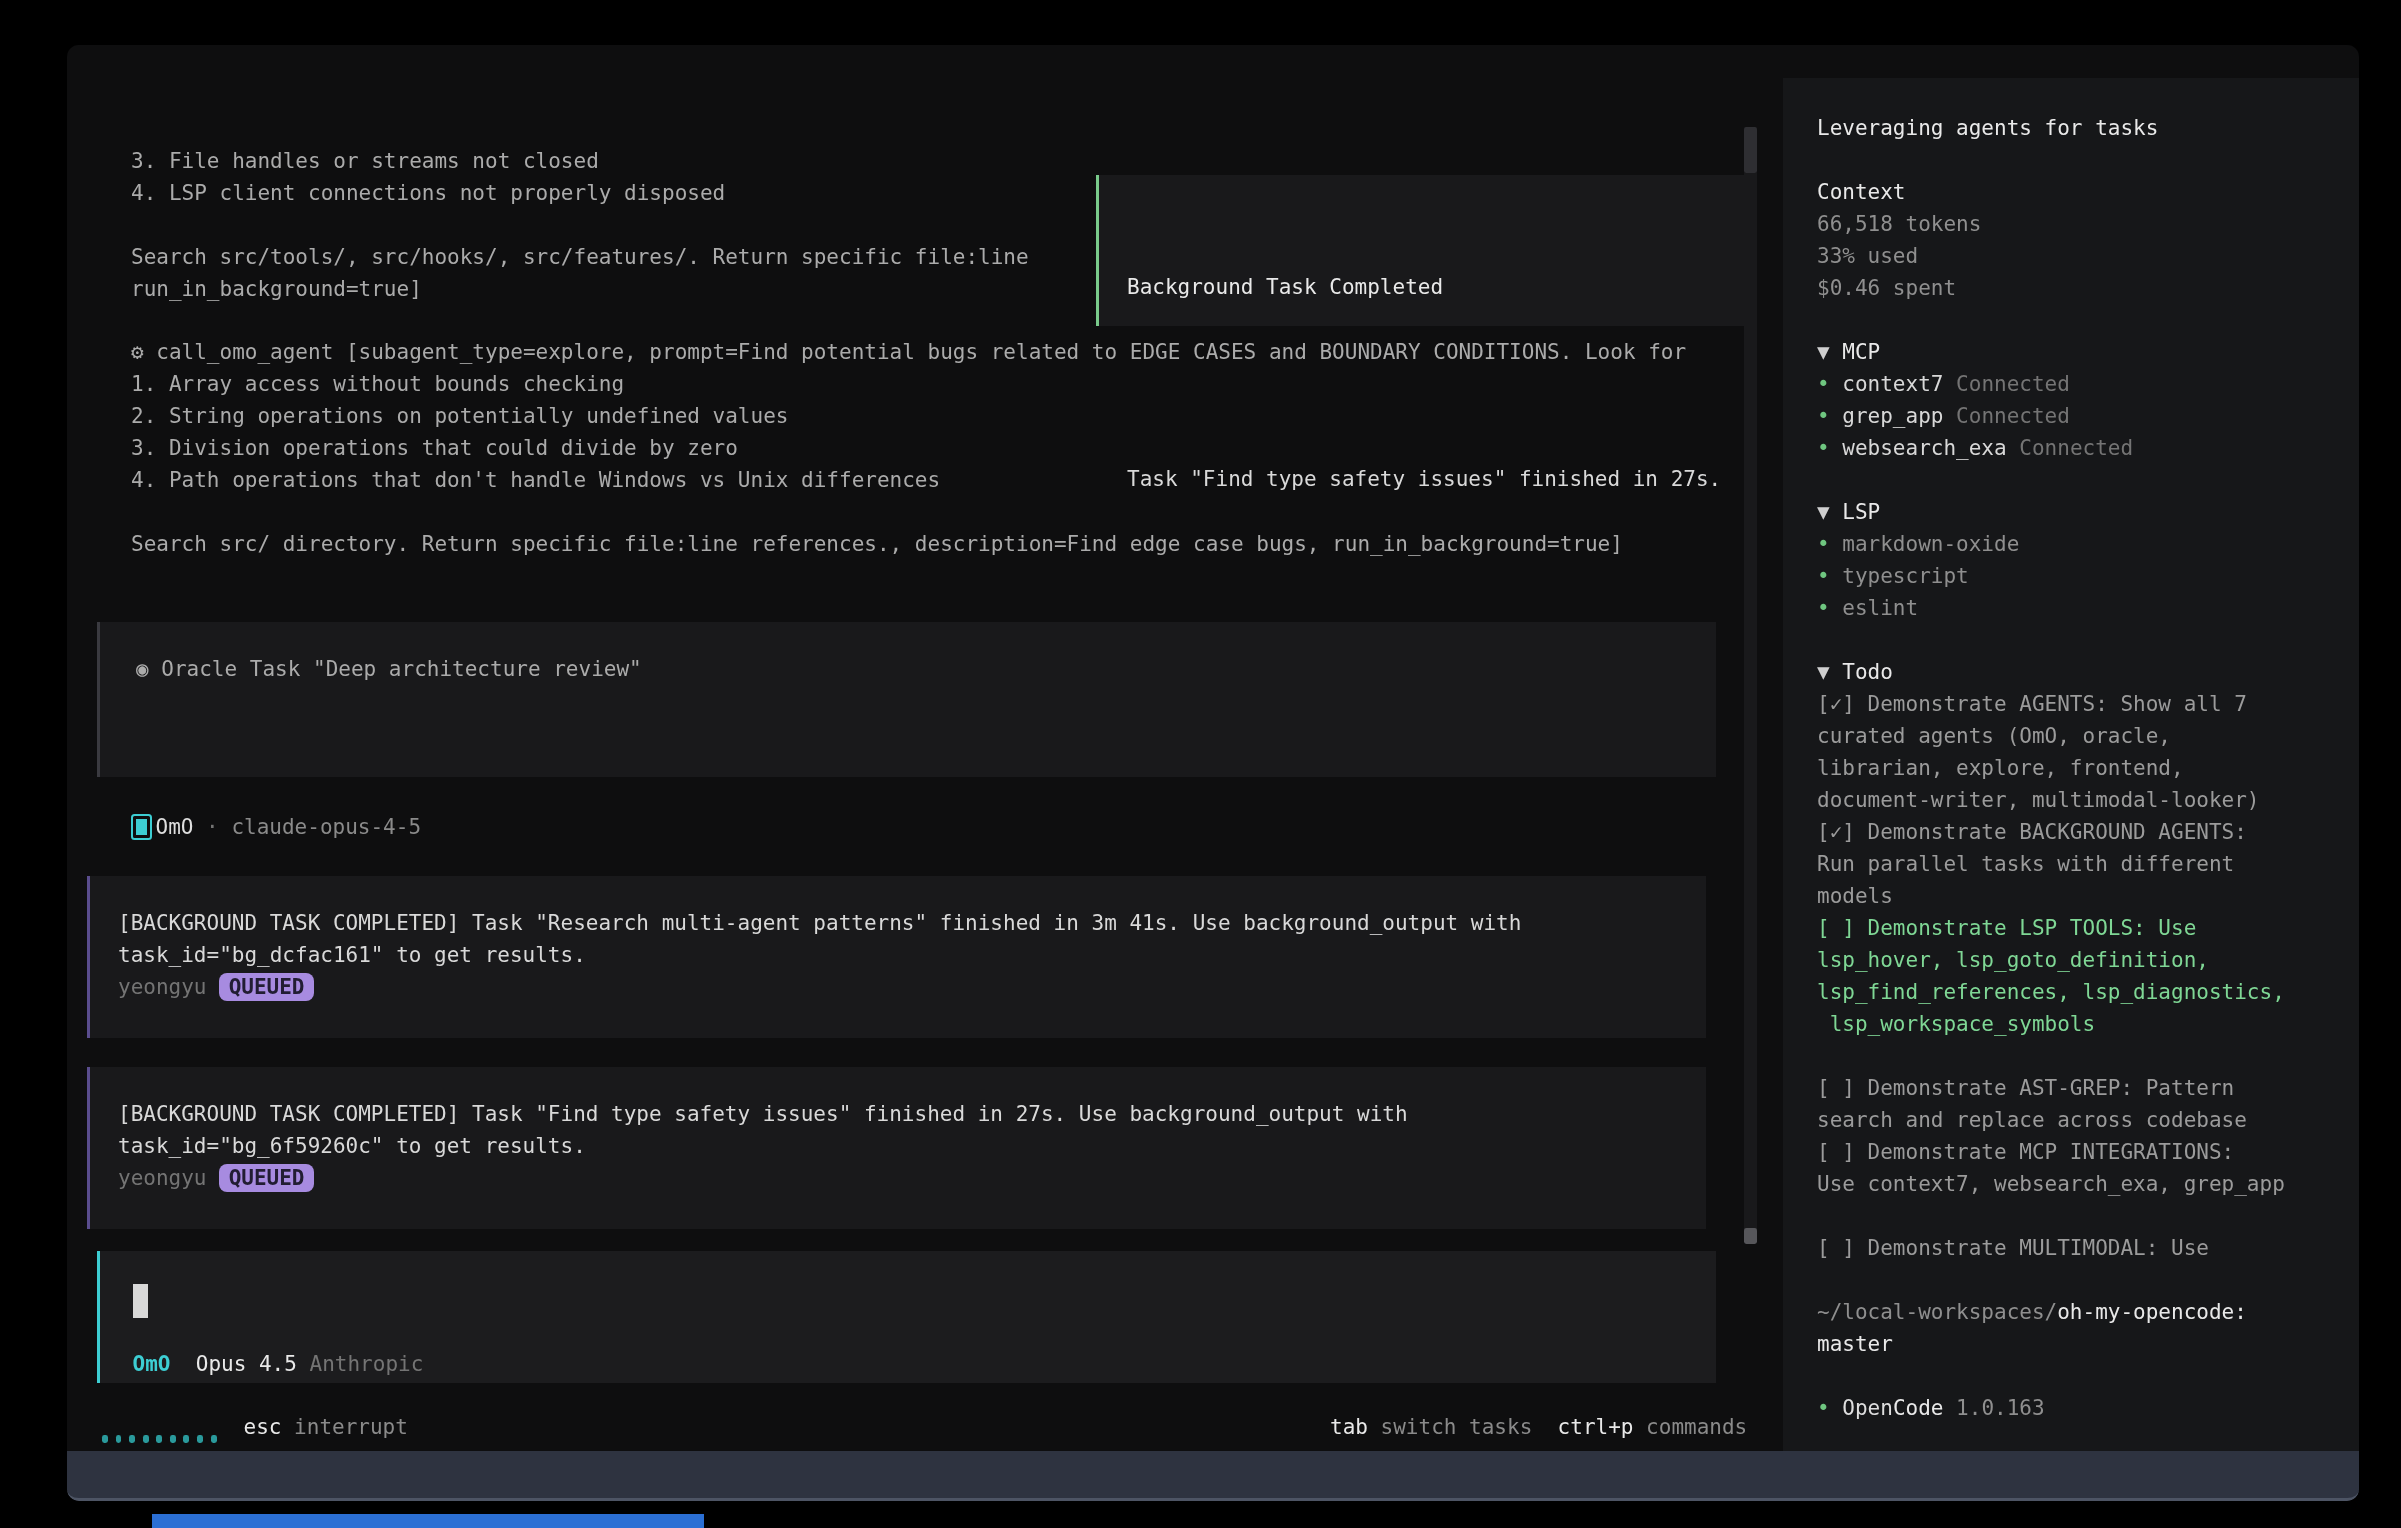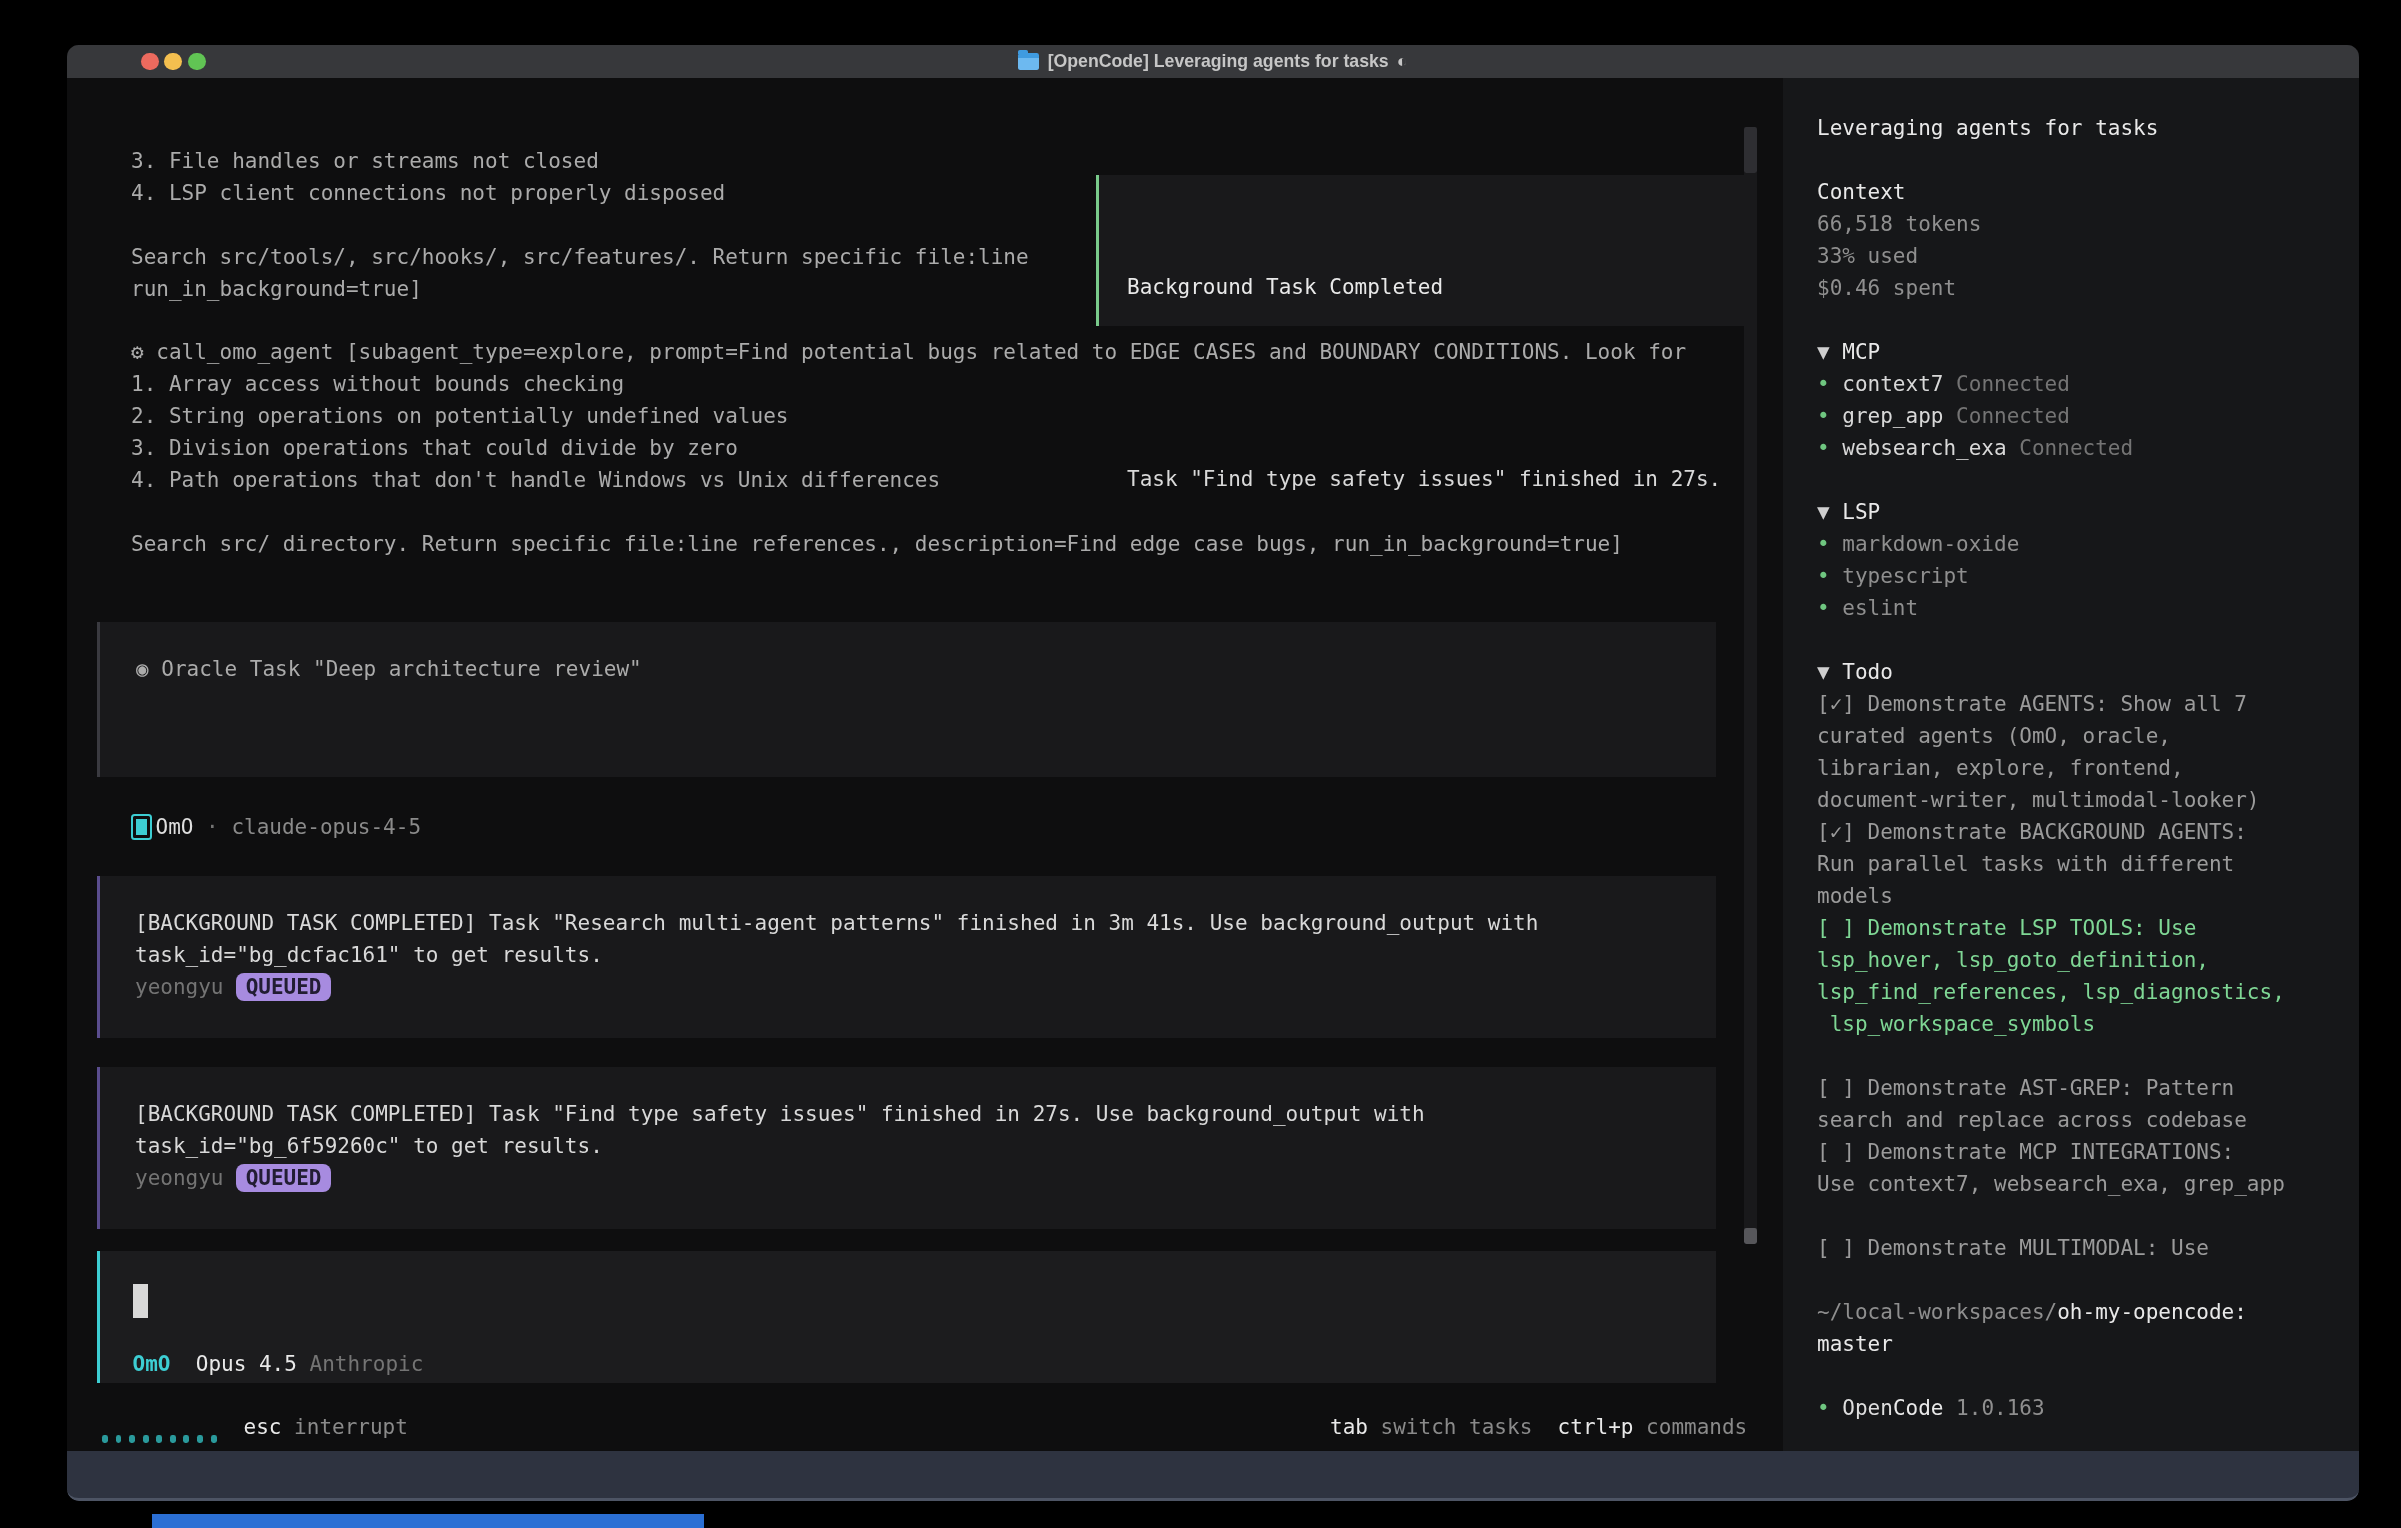--- a/index.html
+++ b/index.html
@@ -32,21 +32,21 @@
   .seg-grn2{color:#7fd795}
   .seg-td{color:#9b9b9b}
   .seg-cyan{color:#3dced3;font-weight:bold}
   .seg-badge{background:#a78be0;color:#221d33;font-weight:bold;padding:1.8px 9.5px;border-radius:8px}
   .block{position:absolute}
   .toast{position:absolute;left:1029px;top:97px;width:658px;height:151px;background:#19191b;
     border-left:3px solid #79ca8b;border-right:3px solid #79ca8b;padding-top:32px;box-sizing:border-box}
   .toast .ln{padding-left:28px}
   .box{position:absolute;background:#19191b;box-sizing:border-box}
   .oracle{left:30px;top:544px;width:1619px;height:155px;border-left:3px solid #3a3a40;padding:31px 0 0 36px}
-  .taskbox{left:30px;width:1619px;height:162px;border-left:3.5px solid #5a4d8e;padding:31px 0 0 35px}
+  .taskbox{left:20px;width:1619px;height:162px;border-left:3.5px solid #5a4d8e;padding:31px 0 0 28px}
   .inputbox{position:absolute;left:30px;top:1173px;width:1619px;height:132px;background:#1c1c1e;border-left:3.5px solid #3dced3;box-sizing:border-box}
   .cursor{position:absolute;left:32.5px;top:32.5px;width:15.4px;height:34px;background:#d8d8d8}
   .modelline{position:absolute;left:32.5px;top:97px}
   .agentline{position:absolute;left:64px;top:733px;height:32px;display:flex;align-items:center;gap:4px}
   .omoicon{display:inline-block;width:16.5px;height:22.5px;border:2.4px solid #3dced3;border-radius:3.5px;position:relative}
   .omoicon::after{content:"";position:absolute;left:3px;top:3px;right:3px;bottom:3px;background:#3dced3}
   .statusleft{position:absolute;left:35px;top:1333px;height:32px;display:flex;align-items:flex-end}
   .dots{display:flex;gap:7.7px;margin-right:27px}
   .dots i{width:5.9px;height:7.7px;border-radius:2.4px;background:#2a9a9c}
   .statusright{position:absolute;left:1263px;top:1333px}
@@ -56,30 +56,20 @@
   .sidelines{position:absolute;left:34px;top:34px;width:508px}
   .bottombar{position:absolute;left:0;bottom:0;width:100%;height:50px;background:#2e3340;border-bottom:3px solid #4d5464;box-sizing:border-box;border-radius:0 0 11.8px 11.8px}
   .dockstrip{position:absolute;left:152px;top:1514px;width:552px;height:14px;background:#2b6fd4}
 </style>
 </head>
 <body>
 
 <div class="screen">
   <div class="window">
 
-    <div class="titlebar">
-      <span class="tl red"></span>
-      <span class="tl yellow"></span>
-      <span class="tl green"></span>
-      <div class="titletext">
-        <span class="foldericon"></span>
-        <span>[OpenCode] Leveraging agents for tasks</span>
-        <span>◐</span>
-      </div>
-    </div>
 
     <div class="content">
 
       <div class="block txt" style="left:64px;top:67px"><div class="ln"><span class="seg-g">3. File handles or streams not closed</span></div><div class="ln"><span class="seg-g">4. LSP client connections not properly disposed</span></div><div class="ln"> </div><div class="ln"><span class="seg-g">Search src/tools/, src/hooks/, src/features/. Return specific file:line</span></div><div class="ln"><span class="seg-g">run_in_background=true]</span></div></div>
 
       <div class="toast txt">
         <div class="ln seg-w">Background Task Completed</div>
         <div class="ln"> </div>
         <div class="ln seg-b">Task "Find type safety issues" finished in 27s.</div>
       </div>

